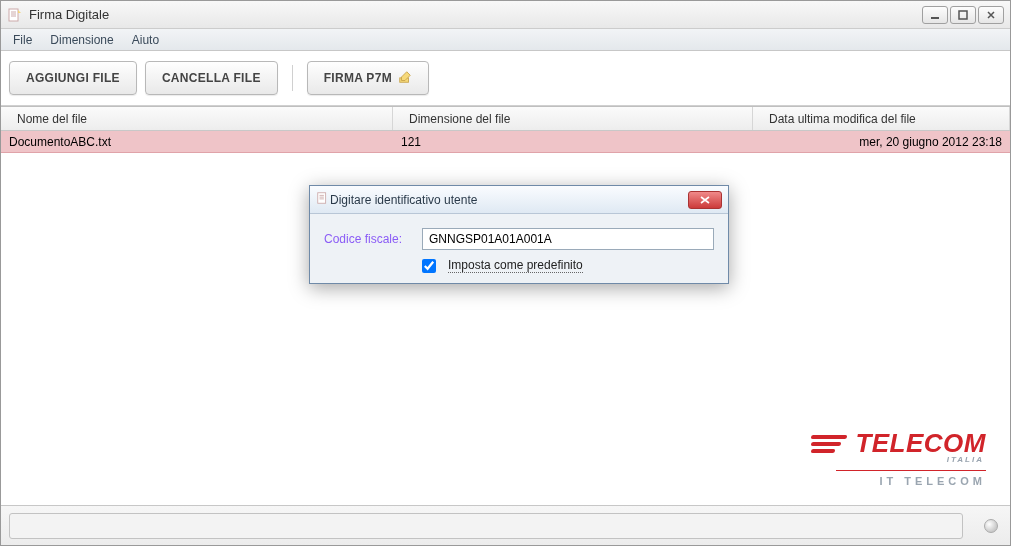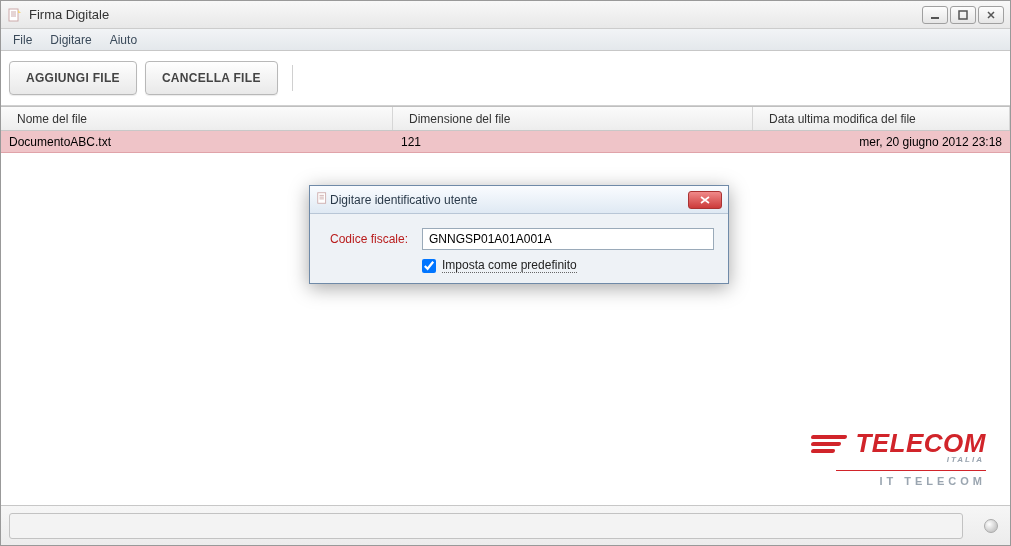--- a/index.html
+++ b/index.html
@@ -125,30 +125,30 @@
     border-radius: 3px;
     background: linear-gradient(#f08a8a,#cc3a3a);
     color:#fff; font-size:10px; font-weight:bold;
     display:flex; align-items:center; justify-content:center;
     cursor:pointer;
   }
   .dialog-body {
     padding: 14px 14px 10px 14px;
   }
   .form-row { display:flex; align-items:center; gap:8px; margin-bottom:8px;}
-  .form-label { width: 90px; text-align:center; color:#b91c1c;}
+  .form-label { width: 90px; text-align:left; color:#8b5cf6;}
   .form-input {
     flex:1;
     height: 22px;
     border:1px solid #9aaab9;
     background:#fff;
     padding: 2px 6px;
     font-size:12px;
   }
-  .check-row { margin-left: 98px; display:flex; align-items:center; gap:6px; color:#222;}
+  .check-row { margin-left: 98px; display:flex; align-items:center; gap:12px; color:#222;}
   .check-row input { width:14px; height:14px; }
   .check-row span { text-decoration: underline dotted transparent; border-bottom:1px dotted #666; }
   .dialog-buttons {
     display:flex; justify-content:flex-end; gap:8px;
     padding: 6px 14px 14px 14px;
     margin-top: 30px;
   }
   .dlg-btn {
     min-width: 64px; height:22px;
     border:1px solid #8a98a6;
@@ -233,32 +233,41 @@
     <div class="win-btn">
       <svg width="10" height="10" viewBox="0 0 10 10">
           <path d="M2 2 L8 8 M8 2 L2 8" stroke="#555" stroke-width="1.5"></path>
         </svg>
     </div>
   </div>
 </div>
 
 <div class="menubar">
   <div class="menu-item">File</div>
-  <div class="menu-item">Digitare</div>
+  <div class="menu-item">Dimensione</div>
   <div class="menu-item">Aiuto</div>
 </div>
 
 <div class="toolbar">
   <button class="tb-btn">
     <span>AGGIUNGI FILE</span>
   </button>
   <button class="tb-btn">
     <span>CANCELLA FILE</span>
   </button>
   <div class="tb-sep"></div>
+  <button class="tb-btn">
+    <span>FIRMA P7M</span>
+    <span class="pen-icon">
+      <svg viewBox="0 0 16 16">
+          <rect x="2" y="9" width="10" height="5" fill="#f6d97a" stroke="#c7a24a"></rect>
+          <path d="M10 2 L14 6 L8 12 L4 12 L4 8 Z" fill="#f6d97a" stroke="#c7a24a"></path>
+        </svg>
+    </span>
+  </button>
 </div>
 
 <div class="table-wrap">
   <div class="thead">
     <div class="th col-name">Nome del file</div>
     <div class="th col-size">Dimensione del file</div>
     <div class="th col-date">Data ultima modifica del file</div>
   </div>
   <div class="trow">
     <div class="td col-name">DocumentoABC.txt</div>

